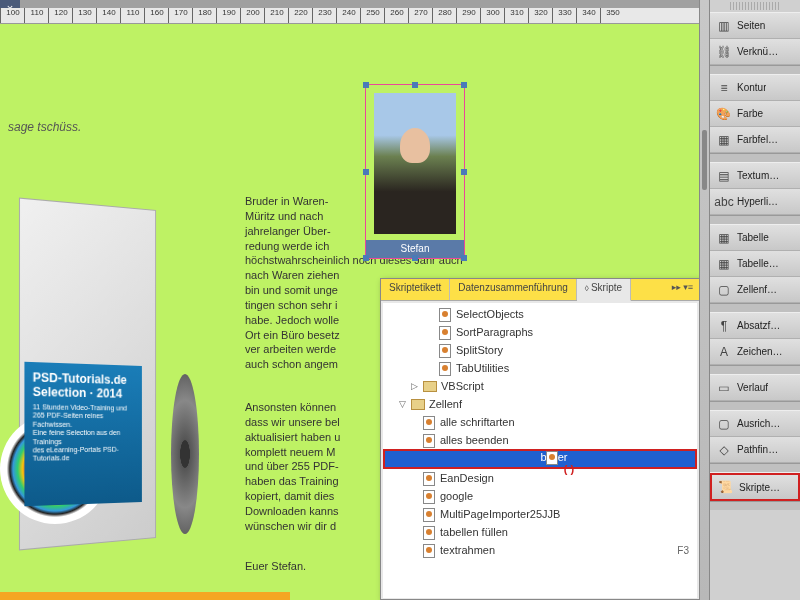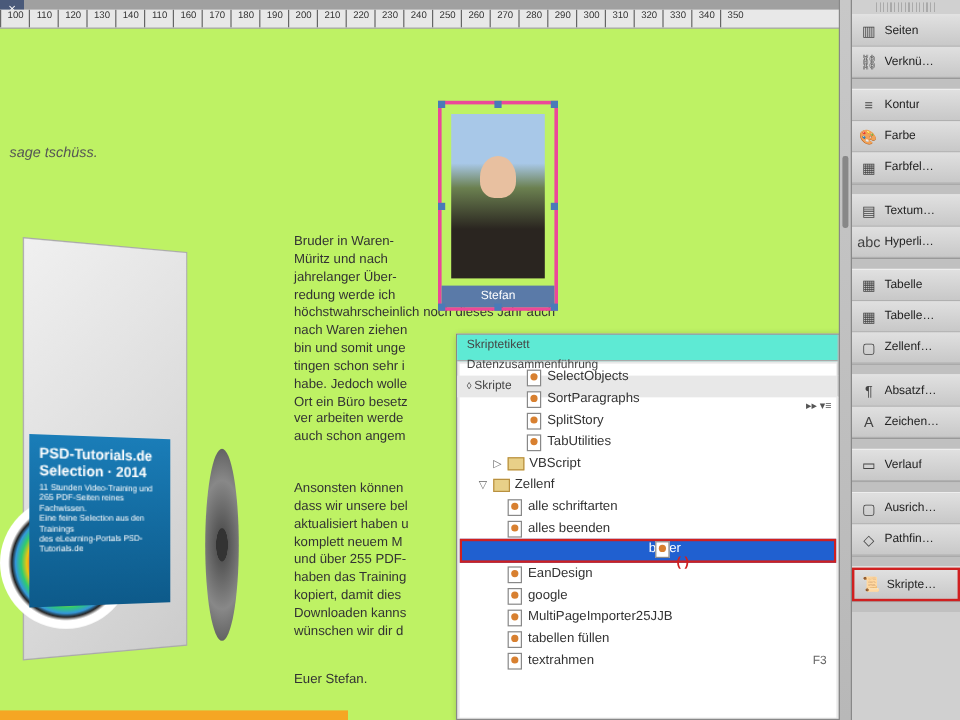--- a/index.html
+++ b/index.html
@@ -20,33 +20,33 @@
 .dvd-box { position: absolute; top: 170px; left: 0; width: 230px; height: 360px; }
 .dvd-case { position: absolute; left: 20px; top: 10px; width: 140px; height: 340px; background: linear-gradient(135deg,#f0f0f0,#ccc); border: 1px solid #aaa; transform: perspective(400px) rotateY(12deg); }
 .dvd-cover { position: absolute; left: 25px; top: 170px; width: 120px; height: 140px; background: linear-gradient(180deg,#1a7db8,#0d5a8a); color: #fff; padding: 8px; font-size: 10px; transform: perspective(400px) rotateY(12deg); }
 .dvd-cover h3 { font-size: 12px; font-weight: bold; margin-bottom: 4px; }
 .dvd-cover p { font-size: 7px; line-height: 1.2; }
 .dvd-eye { position: absolute; left: 0; top: 220px; width: 110px; height: 110px; border-radius: 50%; background: radial-gradient(circle at 50% 50%, #fff 20%, #8b5a9e 30%, #e74c3c 36%, #f1c40f 42%, #2ecc71 48%, #3498db 54%, #222 58%, #fff 62%); overflow: hidden; }
 .dvd-disc { position: absolute; left: 145px; top: 180px; width: 80px; height: 160px; border-radius: 50%; background: radial-gradient(circle,#333 15%,#555 16%,#888 60%,#555); transform: scaleX(0.35); }
 .orange-bar { position: absolute; bottom: 0; left: 0; width: 290px; height: 8px; background: #f5a623; }
 
 
-.photo-frame { position: absolute; top: 60px; left: 365px; width: 100px; height: 175px; border: 3px solid #ec4899; }
+.photo-frame { position: absolute; top: 60px; left: 365px; width: 100px; height: 175px; border: 1px solid #ec4899; }
 .photo-frame .handle { position: absolute; width: 6px; height: 6px; background: #4a7ab8; }
 .photo-frame .h-tl { top: -3px; left: -3px; } .photo-frame .h-tr { top: -3px; right: -3px; }
 .photo-frame .h-bl { bottom: -3px; left: -3px; } .photo-frame .h-br { bottom: -3px; right: -3px; }
 .photo-frame .h-tm { top: -3px; left: 50%; margin-left: -3px; } .photo-frame .h-bm { bottom: -3px; left: 50%; margin-left: -3px; }
 .photo-frame .h-ml { top: 50%; left: -3px; margin-top: -3px; } .photo-frame .h-mr { top: 50%; right: -3px; margin-top: -3px; }
 .photo-img { position: absolute; top: 8px; left: 8px; right: 8px; bottom: 24px; background: linear-gradient(180deg,#a8c8e8 30%,#6b8050 45%,#2a2520 70%); }
 .photo-face { position: absolute; top: 35px; left: 50%; margin-left: -15px; width: 30px; height: 35px; background: #e8c0a0; border-radius: 50% 50% 40% 40%; }
 .photo-caption { position: absolute; bottom: 0; left: 0; right: 0; height: 18px; background: #5a7aa8; color: #fff; text-align: center; line-height: 18px; font-size: 10px; }
 
 
 .scripts-panel { position: absolute; top: 278px; left: 380px; width: 320px; height: 322px; background: #e8e8e8; border: 1px solid #888; box-shadow: 2px 2px 6px rgba(0,0,0,0.3); }
-.scripts-tabs { display: flex; height: 22px; background: #5eead4; border-bottom: 1px solid #aaa; flex-direction: column; }
+.scripts-tabs { display: flex; height: 22px; background: #fde047; border-bottom: 1px solid #aaa; }
 .scripts-tab { padding: 3px 8px; font-size: 10px; color: #444; border-right: 1px solid #bbb; cursor: pointer; }
 .scripts-tab.active { background: #e8e8e8; border-bottom: 1px solid #e8e8e8; margin-bottom: -1px; }
 .scripts-tab.active::before { content: "◊ "; font-size: 8px; }
 .scripts-menu { margin-left: auto; padding: 3px 6px; cursor: pointer; font-size: 9px; color: #555; }
 .scripts-tree { padding: 2px 0; background: #fff; margin: 2px; height: 295px; overflow: auto; }
 .tree-item { display: flex; align-items: center; height: 18px; padding-left: 24px; cursor: pointer; font-size: 11px; color: #333; }
 .tree-item.depth-1 { padding-left: 16px; }
 .tree-item.depth-2 { padding-left: 28px; }
 .tree-item.depth-3 { padding-left: 44px; }
 .tree-item.folder .ticon { width: 14px; height: 11px; background: #e8d088; border: 1px solid #b89040; margin-right: 4px; }

